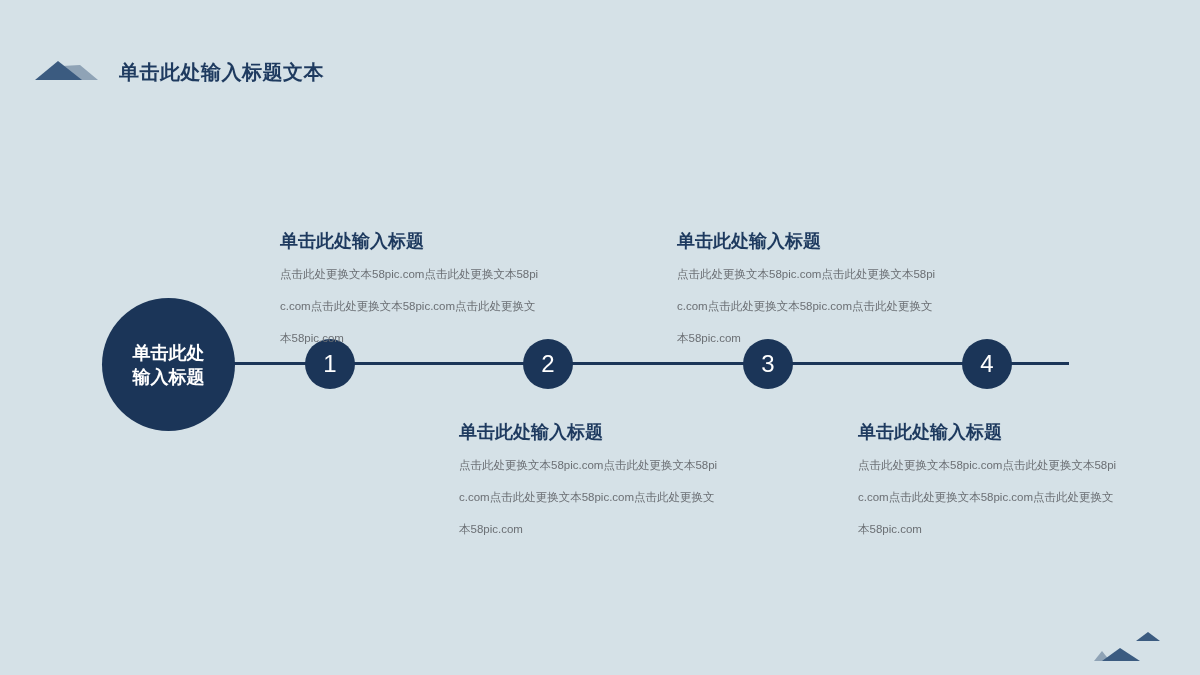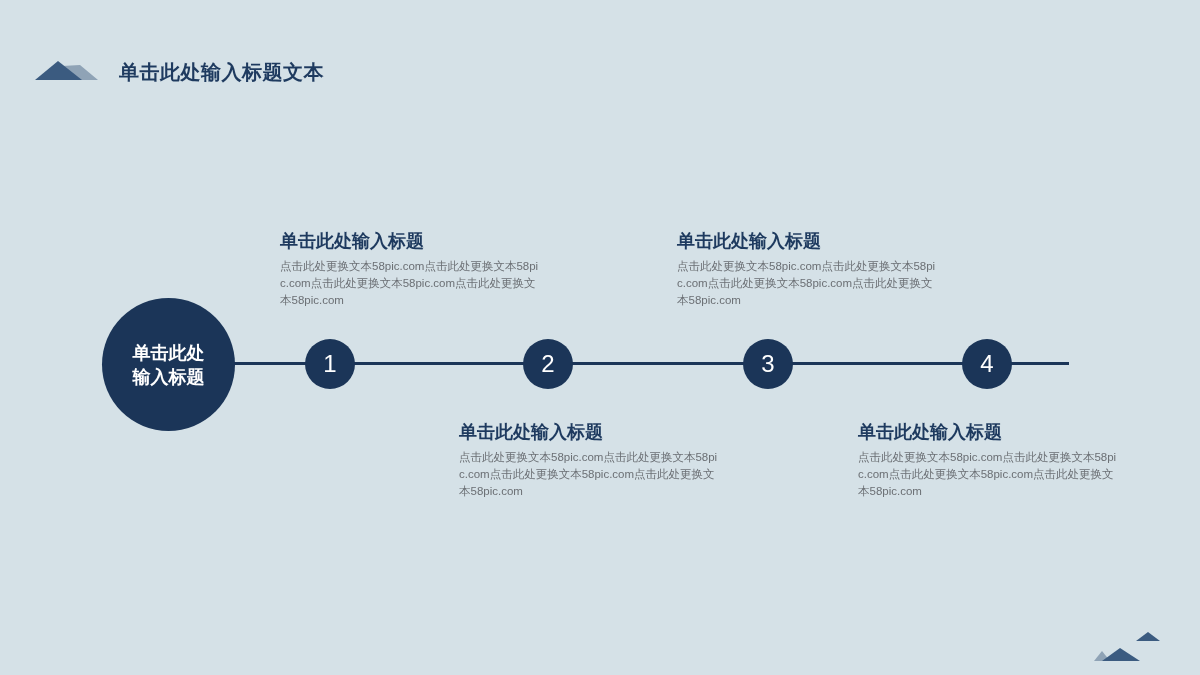--- a/index.html
+++ b/index.html
@@ -39,21 +39,21 @@
       font-family: "Liberation Sans", sans-serif; font-size: 24px;
     }
     .card { position: absolute; width: 270px; }
     .card-title {
       font-family: "DejaVu Serif", "Liberation Serif", serif;
       font-size: 18px; font-weight: bold; color: #1e3a5f; line-height: 26px;
       margin-bottom: 4px; white-space: nowrap;
     }
     .card-body {
       font-family: "Liberation Sans", "DejaVu Sans", sans-serif;
-      font-size: 11.5px; color: #6b6f74; line-height: 17px;
+      font-size: 11.5px; color: #6b6f74; line-height: 32px;
       width: 262px; word-break: break-all;
     }
   </style>
 </head>
 <body>
 
 <div class="slide">
 
   <svg class="deco-top" viewBox="0 0 66 24">
     <polygon points="28,6 44,20 64,20 46,5" fill="#8fa3b6"></polygon>

